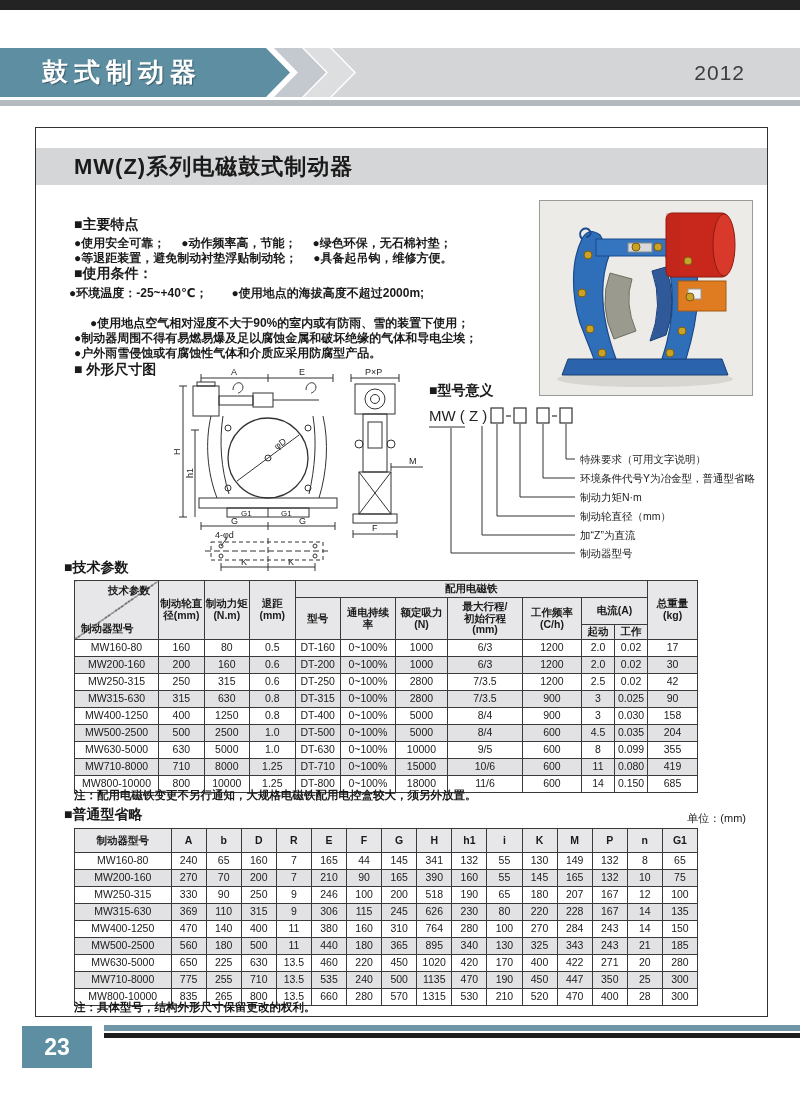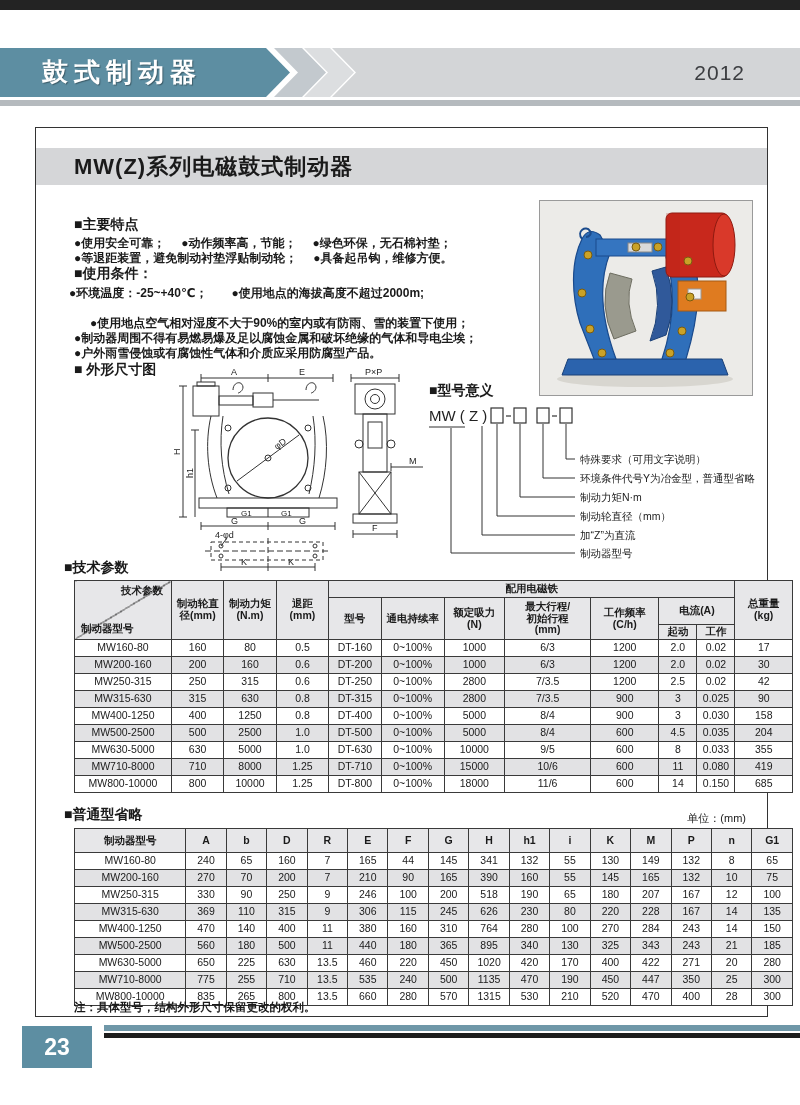--- a/index.html
+++ b/index.html
@@ -18,21 +18,21 @@
   .frame{left:35px;top:127px;width:731px;height:888px;border:1px solid #333;background:#fff;}
   .title-bar{left:0;top:20px;width:731px;height:37px;background:#d5d6d8;}
   .title-bar span{display:block;margin-left:38px;line-height:37px;font-size:22px;font-weight:bold;letter-spacing:1px;}
   .std-note{left:38px;top:70px;font-size:13px;font-weight:bold;}
   .sec-h{font-size:14px;font-weight:bold;}
   .bullets{font-size:12px;font-weight:bold;display:flex;gap:16px;white-space:nowrap;}
   .photo-box{left:503px;top:72px;width:212px;height:194px;border:1px solid #9a9a9a;background:#ecebe8;}
   .draw-svg{left:135px;top:238px;width:272px;height:206px;}
   .model-svg{left:391px;top:272px;width:342px;height:162px;}
   
-  table{border-collapse:collapse;table-layout:fixed;width:719px;}
+  table{border-collapse:collapse;table-layout:fixed;width:624px;}
   th,td{border:1px solid #3a3a3a;text-align:center;overflow:hidden;}
   th{font-size:10.5px;font-weight:bold;background:#e7e7e9;white-space:pre-line;line-height:1.12;padding:1px 1px;}
   td{font-size:10.5px;height:16px;line-height:1.05;padding:0 1px;background:#fff;}
   tbody tr:nth-child(even) td{background:#e2e2e4;}
   .corner{position:relative;padding:0;height:58px;
     background-image:linear-gradient(to bottom right,rgba(0,0,0,0) calc(50% - 1px),#4a4a4a calc(50% - 1px),#4a4a4a calc(50% + 0px),rgba(0,0,0,0) calc(50% + 0px)),linear-gradient(#e7e7e9,#e7e7e9);}
   .corner .ct{position:absolute;top:4px;right:8px;font-size:10.5px;}
   .corner .cb{position:absolute;bottom:4px;left:6px;font-size:10.5px;}
   .tnote{font-size:11.5px;font-weight:bold;}
   .unit{font-size:11px;}
@@ -400,21 +400,21 @@
             <td>MW630-5000</td>
             <td>630</td>
             <td>5000</td>
             <td>1.0</td>
             <td>DT-630</td>
             <td>0~100%</td>
             <td>10000</td>
             <td>9/5</td>
             <td>600</td>
             <td>8</td>
-            <td>0.033</td>
+            <td>0.099</td>
             <td>355</td>
           </tr>
           <tr>
             <td>MW710-8000</td>
             <td>710</td>
             <td>8000</td>
             <td>1.25</td>
             <td>DT-710</td>
             <td>0~100%</td>
             <td>15000</td>
@@ -433,20 +433,21 @@
             <td>0~100%</td>
             <td>18000</td>
             <td>11/6</td>
             <td>600</td>
             <td>14</td>
             <td>0.150</td>
             <td>685</td>
           </tr>
         </tbody>
     </table>
+    <div class="abs tnote" style="left:38px;top:660px;">注：配用电磁铁变更不另行通知，大规格电磁铁配用电控盒较大，须另外放置。</div>
 
     <div class="abs sec-h" style="left:28px;top:678px;">■普通型省略</div>
     <div class="abs unit" style="right:21px;top:683px;">单位：(mm)</div>
     <table class="abs" style="left:38px;top:700px;">
       <colgroup id="dim-colgroup">
           <col style="width: 15.5%;">
           <col style="width: 5.63333%;">
           <col style="width: 5.63333%;">
           <col style="width: 5.63333%;">
           <col style="width: 5.63333%;">

